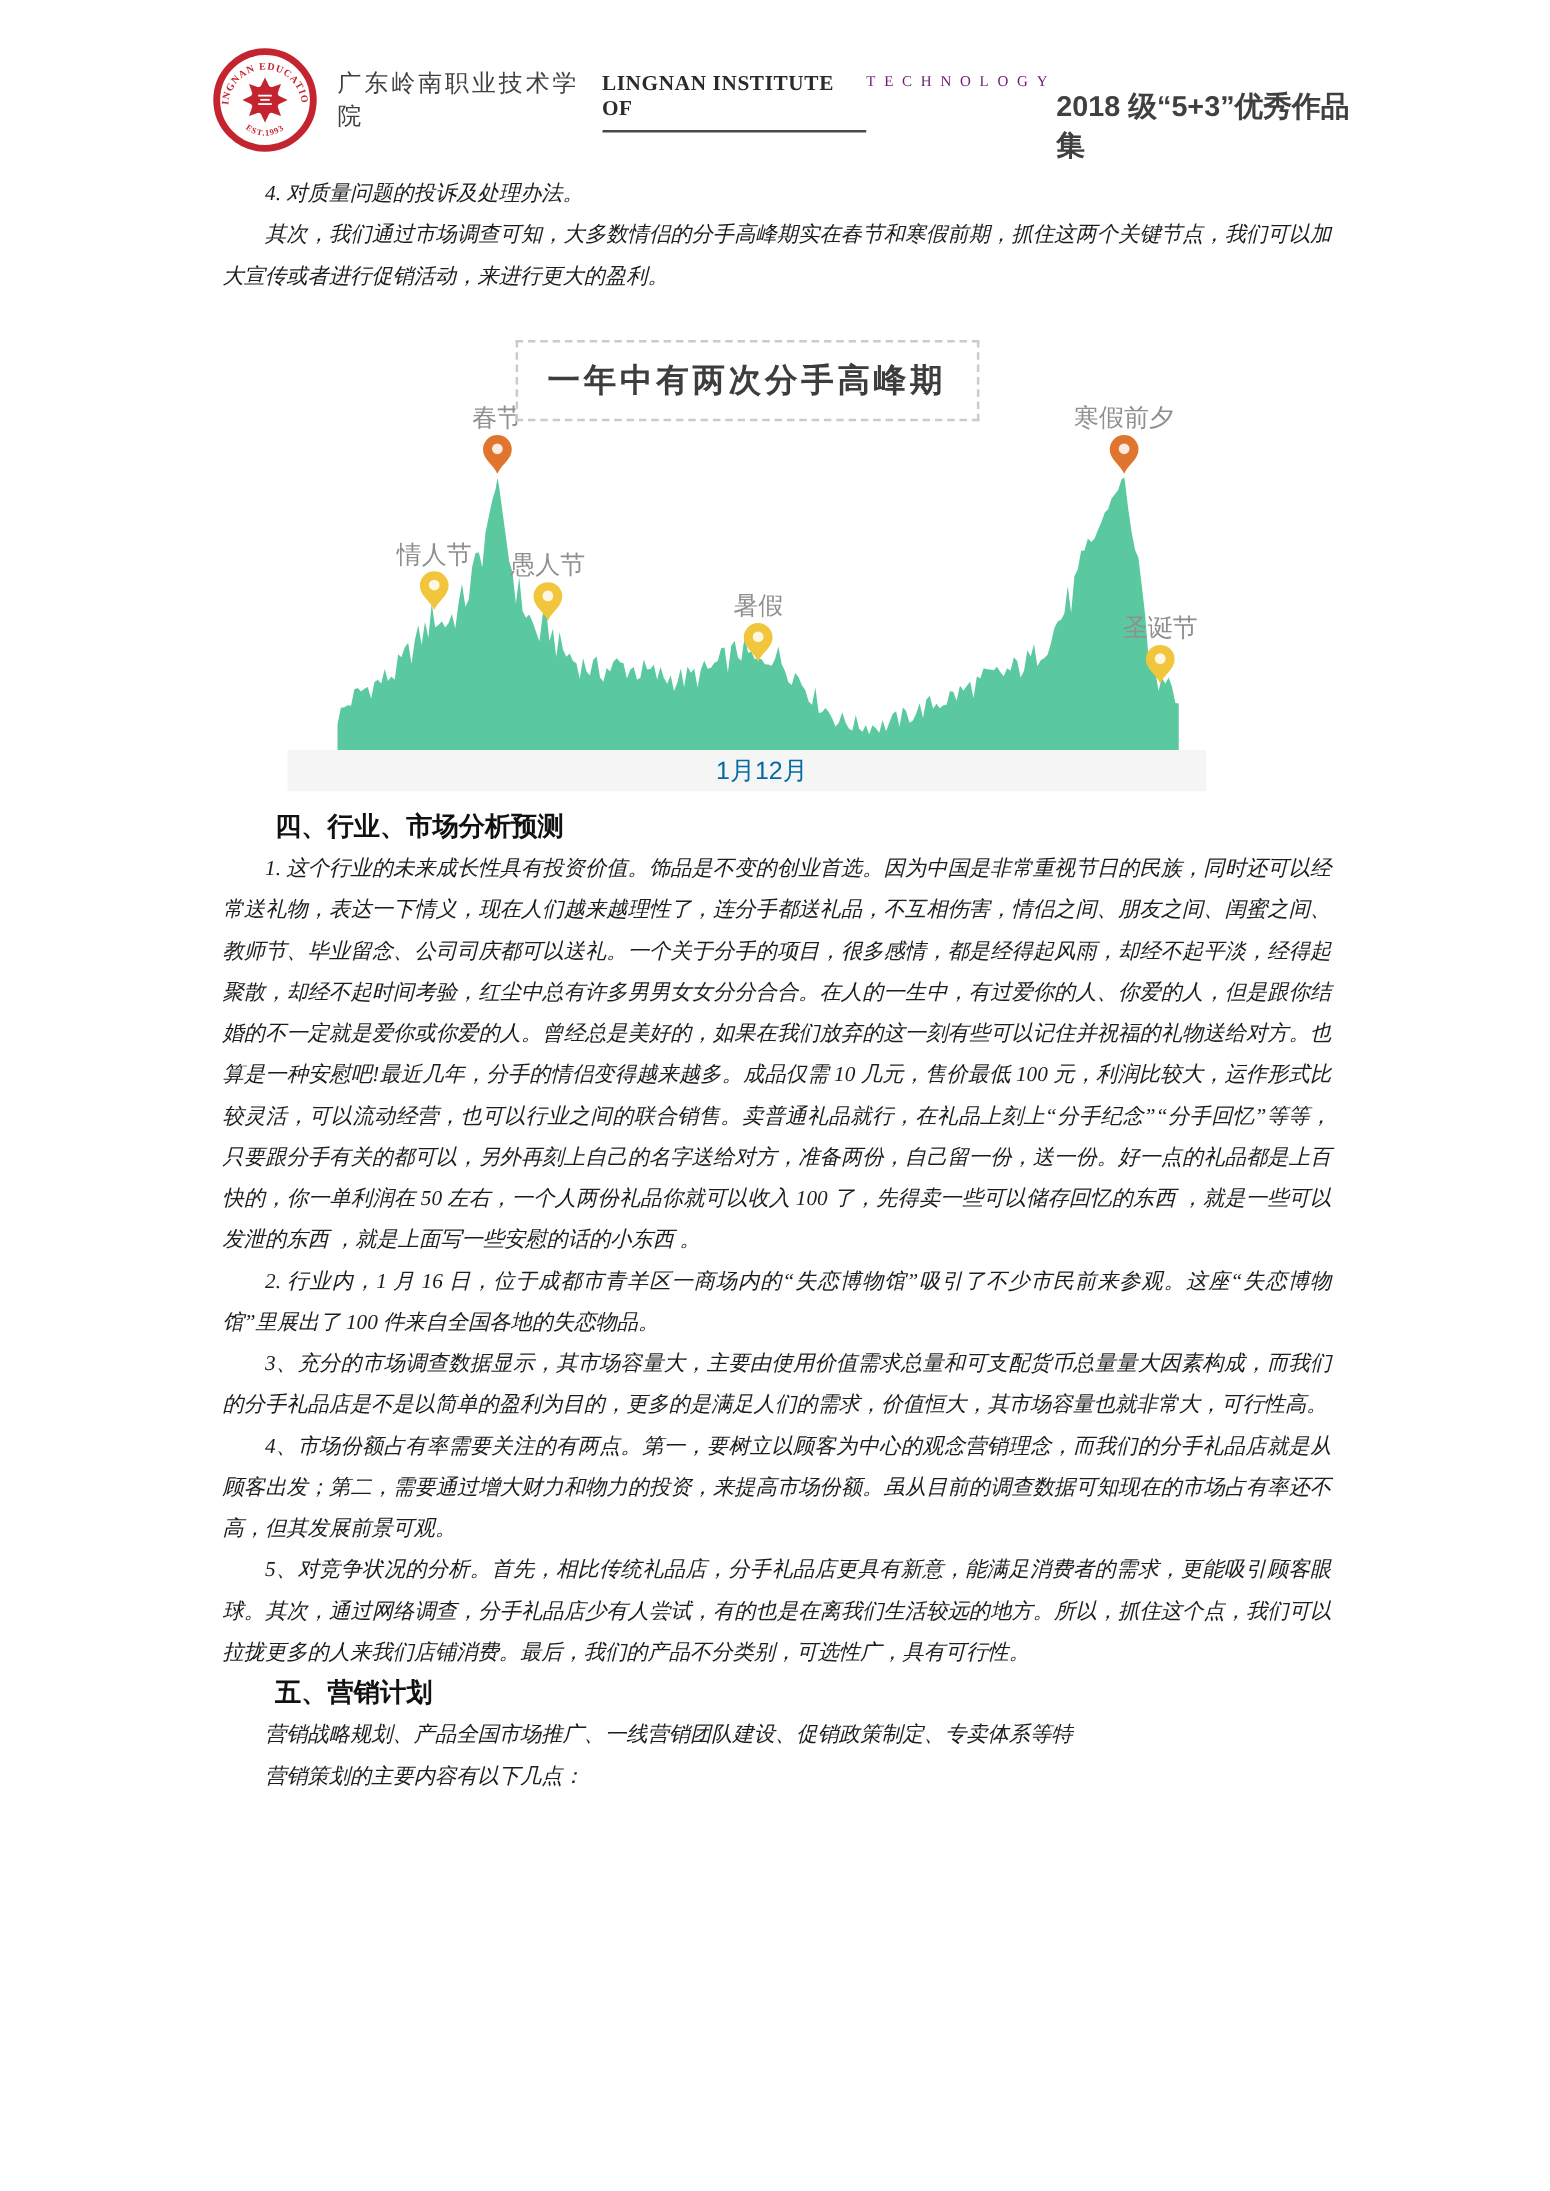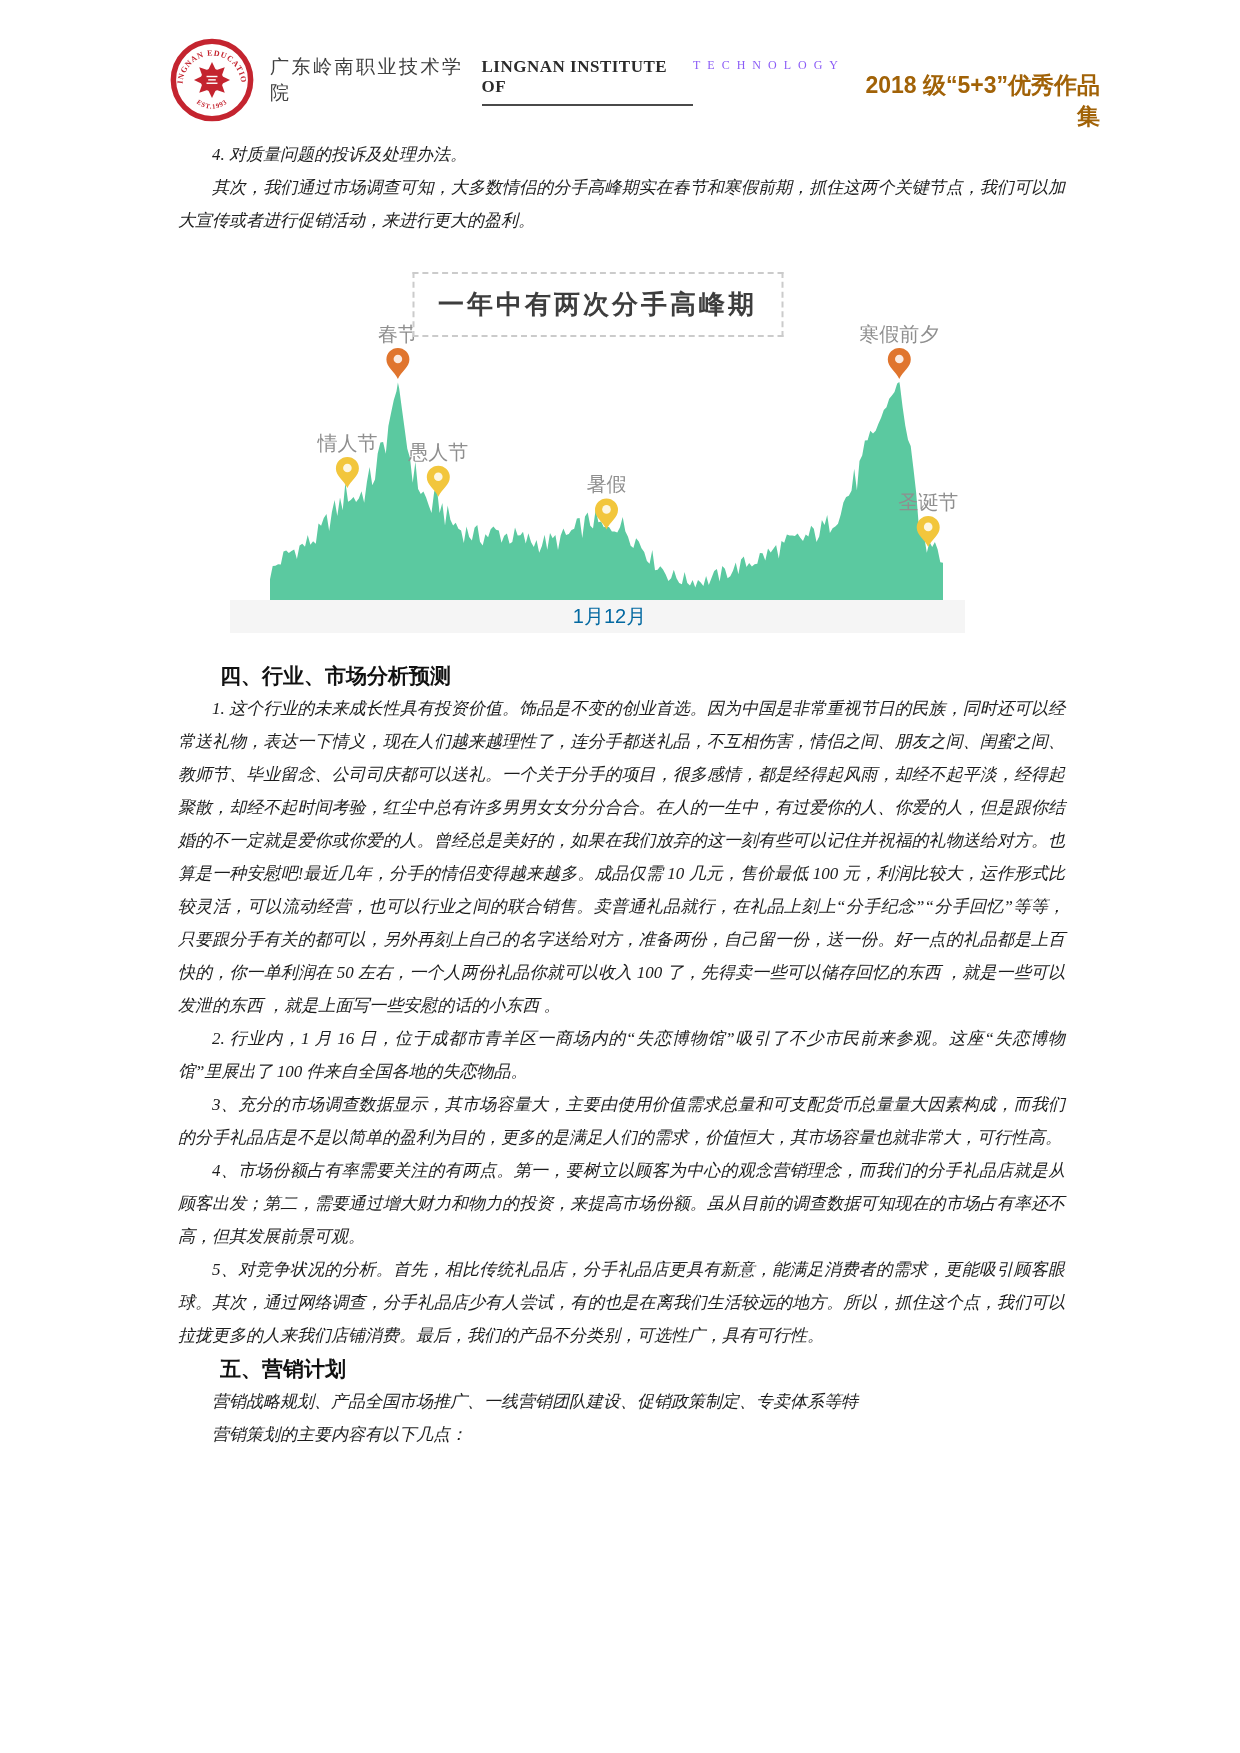--- a/index.html
+++ b/index.html
@@ -11,22 +11,22 @@
 
   
   .header{position:absolute;top:38px;left:170px;right:140px;display:flex;justify-content:space-between;align-items:flex-start;}
   .logo{display:flex;align-items:center;gap:16px;}
   .seal{flex:0 0 auto;}
   .seal-arc{font:bold 9.5px "Liberation Serif",serif;fill:#c4242f;letter-spacing:1px;}
   .seal-arc-small{font:bold 8px "Liberation Serif",serif;fill:#c4242f;letter-spacing:1px;}
   .logo-text{display:flex;flex-direction:row;}
   .logo-cn{font:19px "Liberation Sans","DejaVu Sans",sans-serif;color:#3f3f3f;letter-spacing:2.5px;}
   .logo-en1{font:bold 17px "Liberation Serif",serif;color:#2b2b2b;letter-spacing:0.5px;margin-top:3px;padding-bottom:4px;border-bottom:2px solid #4a4a4a;}
-  .logo-en2{font:12px "Liberation Serif",serif;color:#8b5cf6;letter-spacing:7px;padding-top:4px;text-align:left;}
-  .collection-title{margin-top:32px;font:bold 23px "Liberation Sans","DejaVu Sans",sans-serif;color:#a16207;text-align:right;}
+  .logo-en2{font:12px "Liberation Serif",serif;color:#701a75;letter-spacing:7px;padding-top:4px;text-align:left;}
+  .collection-title{margin-top:32px;font:bold 23px "Liberation Sans","DejaVu Sans",sans-serif;color:#404040;}
 
   
   .content{position:absolute;top:138px;left:178px;width:887px;}
   .content p{
     margin:0;font-size:17px;line-height:33px;text-align:justify;text-indent:2em;
     font-family:"Liberation Serif","DejaVu Serif",serif;
     font-style:italic;
   }
   .content h3{
     margin:0;font:bold 21px/33px "Liberation Sans","DejaVu Sans",sans-serif;
@@ -92,21 +92,21 @@
         <div class="logo-en2">TECHNOLOGY</div>
       </div>
     </div>
     <div class="collection-title">2018 级“5+3”优秀作品集</div>
   </div>
 
   <div class="content">
     <p>4. 对质量问题的投诉及处理办法。</p>
     <p>其次，我们通过市场调查可知，大多数情侣的分手高峰期实在春节和寒假前期，抓住这两个关键节点，我们可以加大宣传或者进行促销活动，来进行更大的盈利。</p>
 
-    <figure class="chart" style="margin-top:3px;margin-bottom:26px;">
+    <figure class="chart" style="margin-top:3px;margin-bottom:12px;">
       <div class="chart-title">一年中有两次分手高峰期</div>
       <div class="axis-strip">
         <span>1月</span>
         <span>12月</span>
       </div>
       <svg id="chart-svg" width="735" height="393" viewBox="0 0 735 393">
           <path d="M40,360 L40.0,339.3 L42.7,326.1 L45.4,325.7 L48.1,324.2 L50.8,324.6 L53.5,311.4 L56.2,310.4 L58.8,313.1 L61.5,310.9 L64.2,309.6 L66.9,319.0 L69.6,305.5 L72.3,303.7 L75.0,306.8 L77.7,295.1 L80.4,304.7 L83.1,301.2 L85.8,303.7 L88.5,283.4 L91.1,285.8 L93.8,277.9 L96.5,274.1 L99.2,291.0 L101.9,272.0 L104.6,260.1 L107.3,276.0 L110.0,257.4 L112.7,270.2 L115.4,242.6 L118.1,261.7 L120.8,260.0 L123.5,257.0 L126.1,261.9 L128.8,258.5 L131.5,251.2 L134.2,262.8 L136.9,242.0 L139.6,227.0 L142.3,245.3 L145.0,239.5 L147.7,213.5 L150.4,202.4 L153.1,201.9 L155.8,213.8 L158.4,186.0 L161.1,172.7 L163.8,160.1 L166.5,151.2 L167.9,142.4 L169.2,148.6 L171.9,168.8 L174.6,188.6 L177.3,208.7 L180.0,217.9 L182.7,242.8 L185.4,221.7 L188.1,248.9 L190.8,254.1 L193.4,251.5 L196.1,257.6 L198.8,265.4 L201.5,273.0 L204.2,251.6 L206.9,248.0 L209.6,273.0 L212.3,262.9 L215.0,285.5 L217.7,265.6 L220.4,279.8 L223.1,285.4 L225.7,282.7 L228.4,288.7 L231.1,290.5 L233.8,303.0 L236.5,286.6 L239.2,297.1 L241.9,300.4 L244.6,287.7 L247.3,285.1 L250.0,301.8 L252.7,305.4 L255.4,294.3 L258.1,297.2 L260.7,289.3 L263.4,286.6 L266.1,289.7 L268.8,290.6 L271.5,302.7 L274.2,295.7 L276.9,293.5 L279.6,303.7 L282.3,302.1 L285.0,287.5 L287.7,295.5 L290.4,295.2 L293.0,291.8 L295.7,303.5 L298.4,293.3 L301.1,302.3 L303.8,306.9 L306.5,300.1 L309.2,312.7 L311.9,306.0 L314.6,294.7 L317.3,309.8 L320.0,293.1 L322.7,298.2 L325.4,295.0 L328.0,310.0 L330.7,295.5 L333.4,288.4 L336.1,295.0 L338.8,294.1 L341.5,290.1 L344.2,288.7 L346.9,278.6 L349.6,277.9 L352.3,298.0 L355.0,276.6 L357.7,272.6 L360.3,285.8 L363.0,288.5 L365.7,269.2 L368.4,282.2 L371.1,281.4 L373.8,287.3 L376.5,286.3 L379.2,287.3 L381.9,291.4 L384.6,291.5 L387.3,292.6 L390.0,287.3 L392.7,277.1 L395.3,291.2 L398.0,296.7 L400.7,305.7 L403.4,308.0 L406.1,298.3 L408.8,301.6 L411.5,308.2 L414.2,312.0 L416.9,321.1 L419.6,323.8 L422.3,310.0 L425.0,330.3 L427.6,329.8 L430.3,326.3 L433.0,329.6 L435.7,334.5 L438.4,341.1 L441.1,338.2 L443.8,329.8 L446.5,338.2 L449.2,342.9 L451.9,344.3 L454.6,331.9 L457.3,343.0 L460.0,345.4 L462.6,340.0 L465.3,347.4 L468.0,340.1 L470.7,342.5 L473.4,346.1 L476.1,335.9 L478.8,344.9 L481.5,338.0 L484.2,330.9 L486.9,329.0 L489.6,341.4 L492.3,325.9 L494.9,328.7 L497.6,338.2 L500.3,336.3 L503.0,330.8 L505.7,322.6 L508.4,334.3 L511.1,319.5 L513.8,316.5 L516.5,327.0 L519.2,322.9 L521.9,326.5 L524.6,324.2 L527.3,323.8 L529.9,313.0 L532.6,313.3 L535.3,320.5 L538.0,308.4 L540.7,312.6 L543.4,308.8 L546.1,305.1 L548.8,318.5 L551.5,300.9 L554.2,302.7 L556.9,294.5 L559.6,295.4 L562.2,295.5 L564.9,296.1 L567.6,293.4 L570.3,297.8 L573.0,300.9 L575.7,294.6 L578.4,296.5 L581.1,285.7 L583.8,288.8 L586.5,302.0 L589.2,296.5 L591.9,280.1 L594.6,285.1 L597.2,275.1 L599.9,292.9 L602.6,288.2 L605.3,286.5 L608.0,283.8 L610.7,274.8 L613.4,262.5 L616.1,257.1 L618.8,255.8 L621.5,250.7 L624.2,228.7 L626.9,250.2 L629.5,221.0 L632.2,215.6 L634.9,200.5 L637.6,200.3 L640.3,190.8 L643.0,193.5 L645.7,190.7 L648.4,183.8 L651.1,177.8 L653.8,170.0 L656.5,167.3 L659.2,158.8 L661.9,155.4 L664.5,152.0 L667.2,143.5 L669.3,142.0 L669.9,145.0 L672.6,167.1 L675.3,185.7 L678.0,199.8 L680.7,206.0 L683.4,228.2 L686.1,252.0 L688.8,285.8 L691.5,278.6 L694.2,296.4 L696.8,312.8 L699.5,302.0 L702.2,307.0 L704.9,302.0 L707.6,309.3 L710.3,322.3 L713.0,322.7 L713,360 Z" fill="#5bc9a0"></path>
           <g transform="translate(117.4,248.0)">
             <path d="M0,0 C-3.5,-8 -11.5,-11.5 -11.5,-19.5 A11.5,11.5 0 1 1 11.5,-19.5 C11.5,-11.5 3.5,-8 0,0 Z" fill="#f2c63c"></path>
             <circle cx="0" cy="-20" r="4.3" fill="#ffffff" fill-opacity="0.85"></circle>

